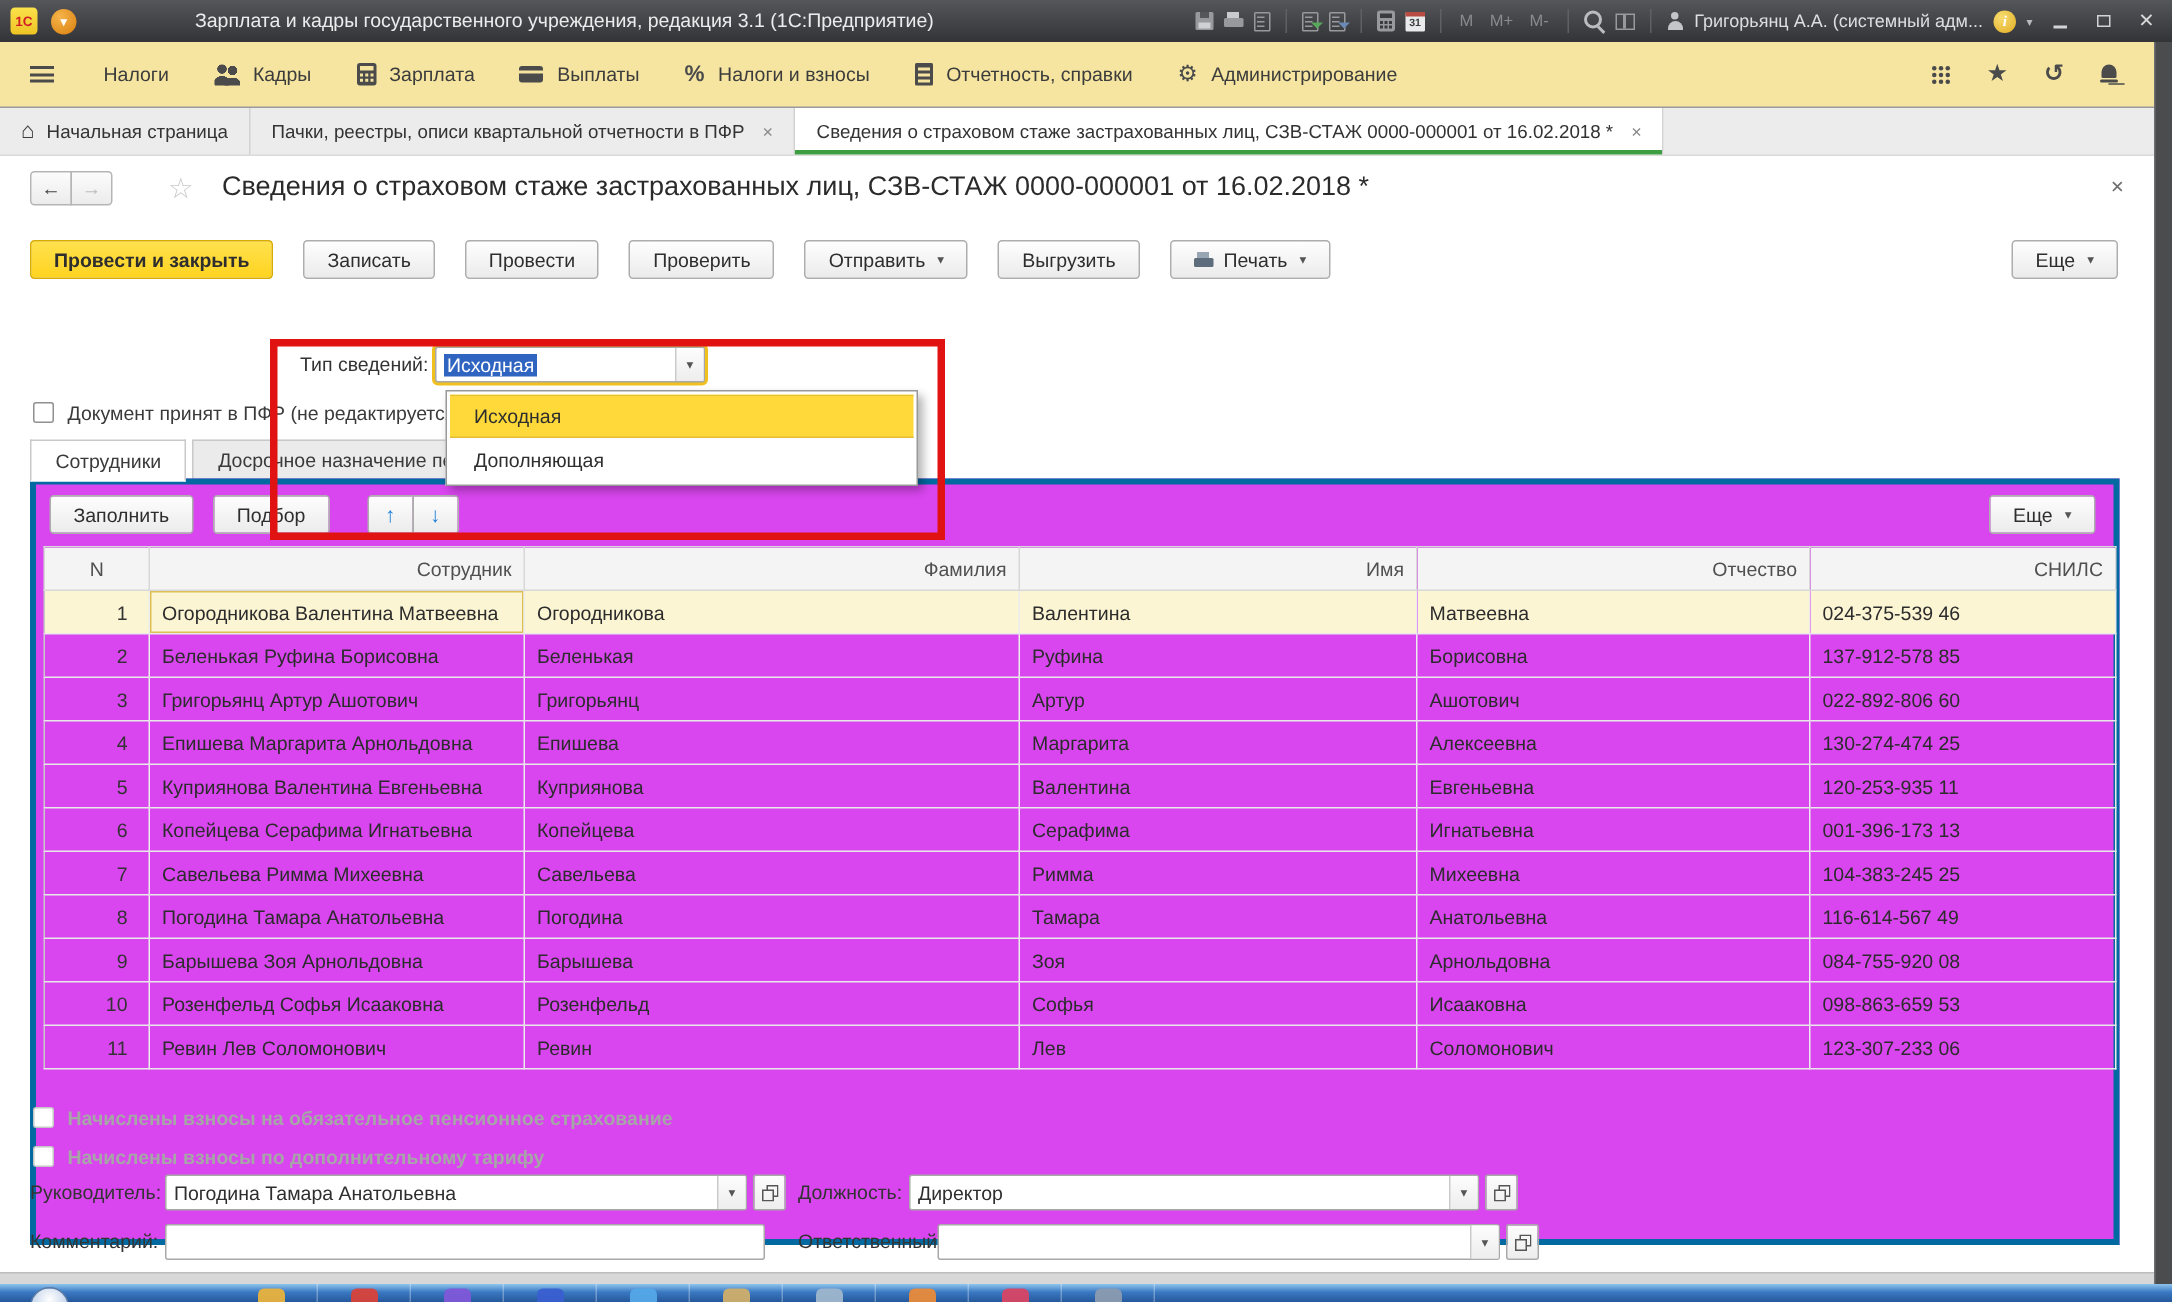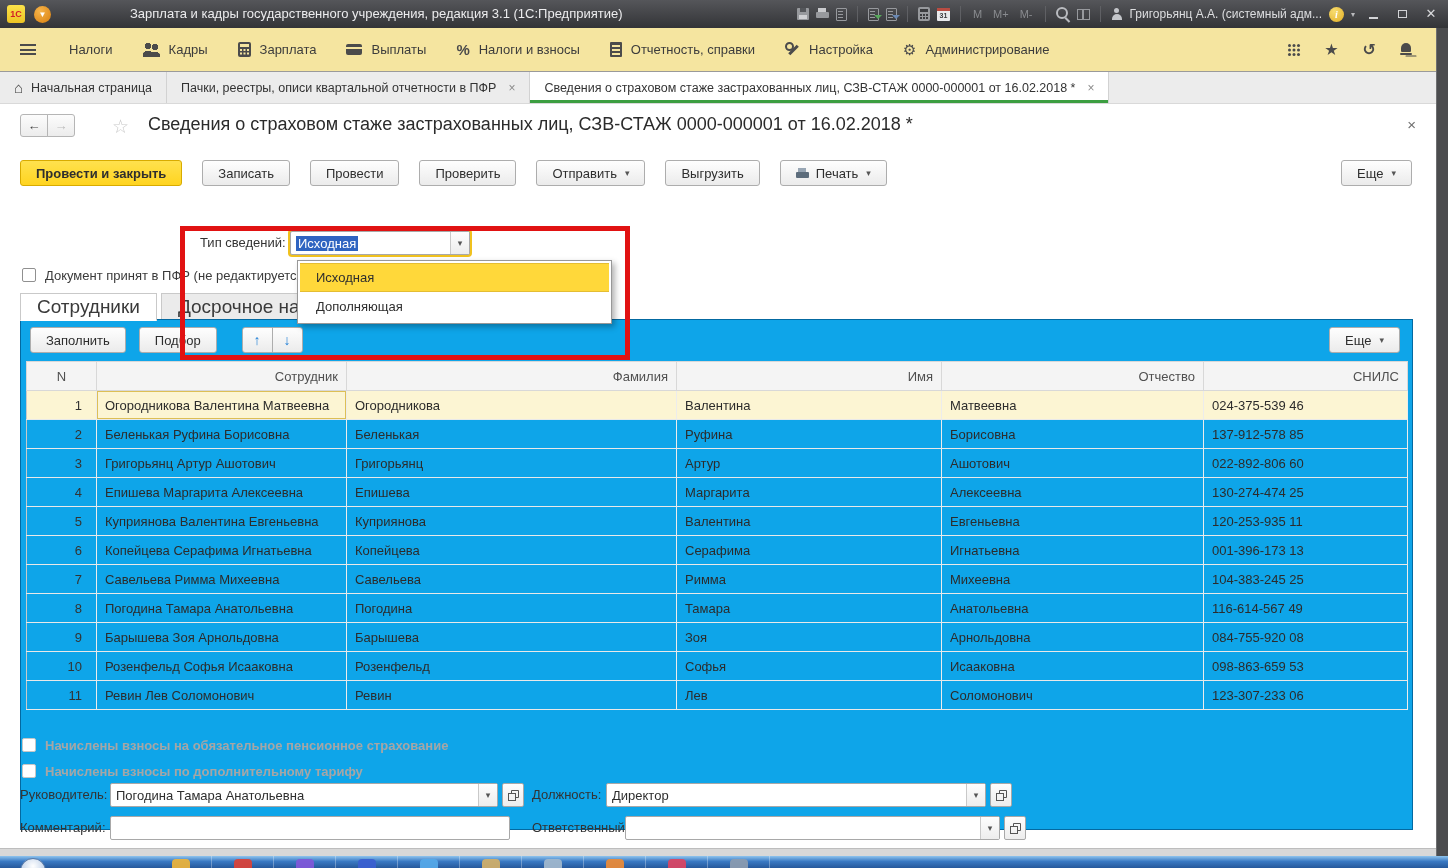--- a/index.html
+++ b/index.html
@@ -135,26 +135,26 @@
   .combo.focus { box-shadow:0 0 0 2px #f0c11e; }
   .combo .sel { background:#2f64c1; color:#fff; padding:0 2px; }
 
   .checkrow { position:absolute; left:22px; top:160px; height:22px; display:flex; align-items:center; gap:9px; }
   .cb { width:14px; height:14px; border:1px solid #909090; border-radius:2px; background:#fff; flex:0 0 auto; }
   .cb.disabled { border-color:#c6c6c6; }
   .cb-label { font-size:13px; color:#3a3a3a; white-space:nowrap; }
   .cb-label.disabled { color:#a6a6a6; }
 
   .sectiontabs { position:absolute; left:20px; top:189px; display:flex; align-items:flex-end; }
-  .stab { height:27px; display:flex; align-items:center; padding:0 16px; font-size:19px; color:#3a3a3a;
+  .stab { height:27px; display:flex; align-items:center; padding:0 16px; font-size:13px; color:#3a3a3a;
     border:1px solid #c9c9c9; background:#ebebeb; white-space:nowrap; }
   .stab.active { background:#fff; border-bottom-color:#fff; height:28px; margin-bottom:-1px; z-index:6; position:relative; }
   .stab + .stab { margin-left:4px; }
 
-  .panel { position:absolute; left:20px; top:215px; width:1393px; height:511px; border:1px solid #0369a1; background:#0ea5e9; }
+  .panel { position:absolute; left:20px; top:215px; width:1393px; height:511px; border:4px solid #0369a1; background:#d946ef; }
   .panel-toolbar { position:absolute; left:9px; top:7px; height:26px; display:flex; gap:13px; align-items:center; }
   .ud-group { display:flex; margin-left:12px; }
   .udbtn { width:31px; height:26px; border:1px solid #adadad; background:linear-gradient(#fefefe,#ebebeb);
     display:flex; align-items:center; justify-content:center; font-size:14px; font-weight:700; color:#1f7fd6; }
   .udbtn:first-child { border-radius:3px 0 0 3px; }
   .udbtn:last-child { border-radius:0 3px 3px 0; margin-left:-1px; }
   .more-btn-panel { position:absolute; right:12px; top:7px; }
 
   table.emp { position:absolute; left:5px; top:41px; width:1381px; border-collapse:collapse; table-layout:fixed;
     border:1px solid #c9c9c9; }
@@ -252,24 +252,20 @@
       </div>
     <div class="menu-item">
         <span class="i-percent">%</span>
         <span>Налоги и взносы</span>
       </div>
     <div class="menu-item">
         <span class="i-doc"></span>
         <span>Отчетность, справки</span>
       </div>
     <div class="menu-item">
-        <span class="i-wrench"></span>
-        <span>Настройка</span>
-      </div>
-    <div class="menu-item">
         <span class="i-gear">⚙</span>
         <span>Администрирование</span>
       </div>
     <div class="menu-right">
       <span class="i-dots"></span>
       <span class="i-star">★</span>
       <span class="i-history">↺</span>
       <span class="i-bell"></span>
     </div>
   </div>
@@ -394,21 +390,21 @@
             <tr>
               <td class="num">3</td>
               <td>Григорьянц Артур Ашотович</td>
               <td>Григорьянц</td>
               <td>Артур</td>
               <td>Ашотович</td>
               <td>022-892-806 60</td>
             </tr>
             <tr>
               <td class="num">4</td>
-              <td>Епишева Маргарита Алексеевна</td>
+              <td>Епишева Маргарита Арнольдовна</td>
               <td>Епишева</td>
               <td>Маргарита</td>
               <td>Алексеевна</td>
               <td>130-274-474 25</td>
             </tr>
             <tr>
               <td class="num">5</td>
               <td>Куприянова Валентина Евгеньевна</td>
               <td>Куприянова</td>
               <td>Валентина</td>

